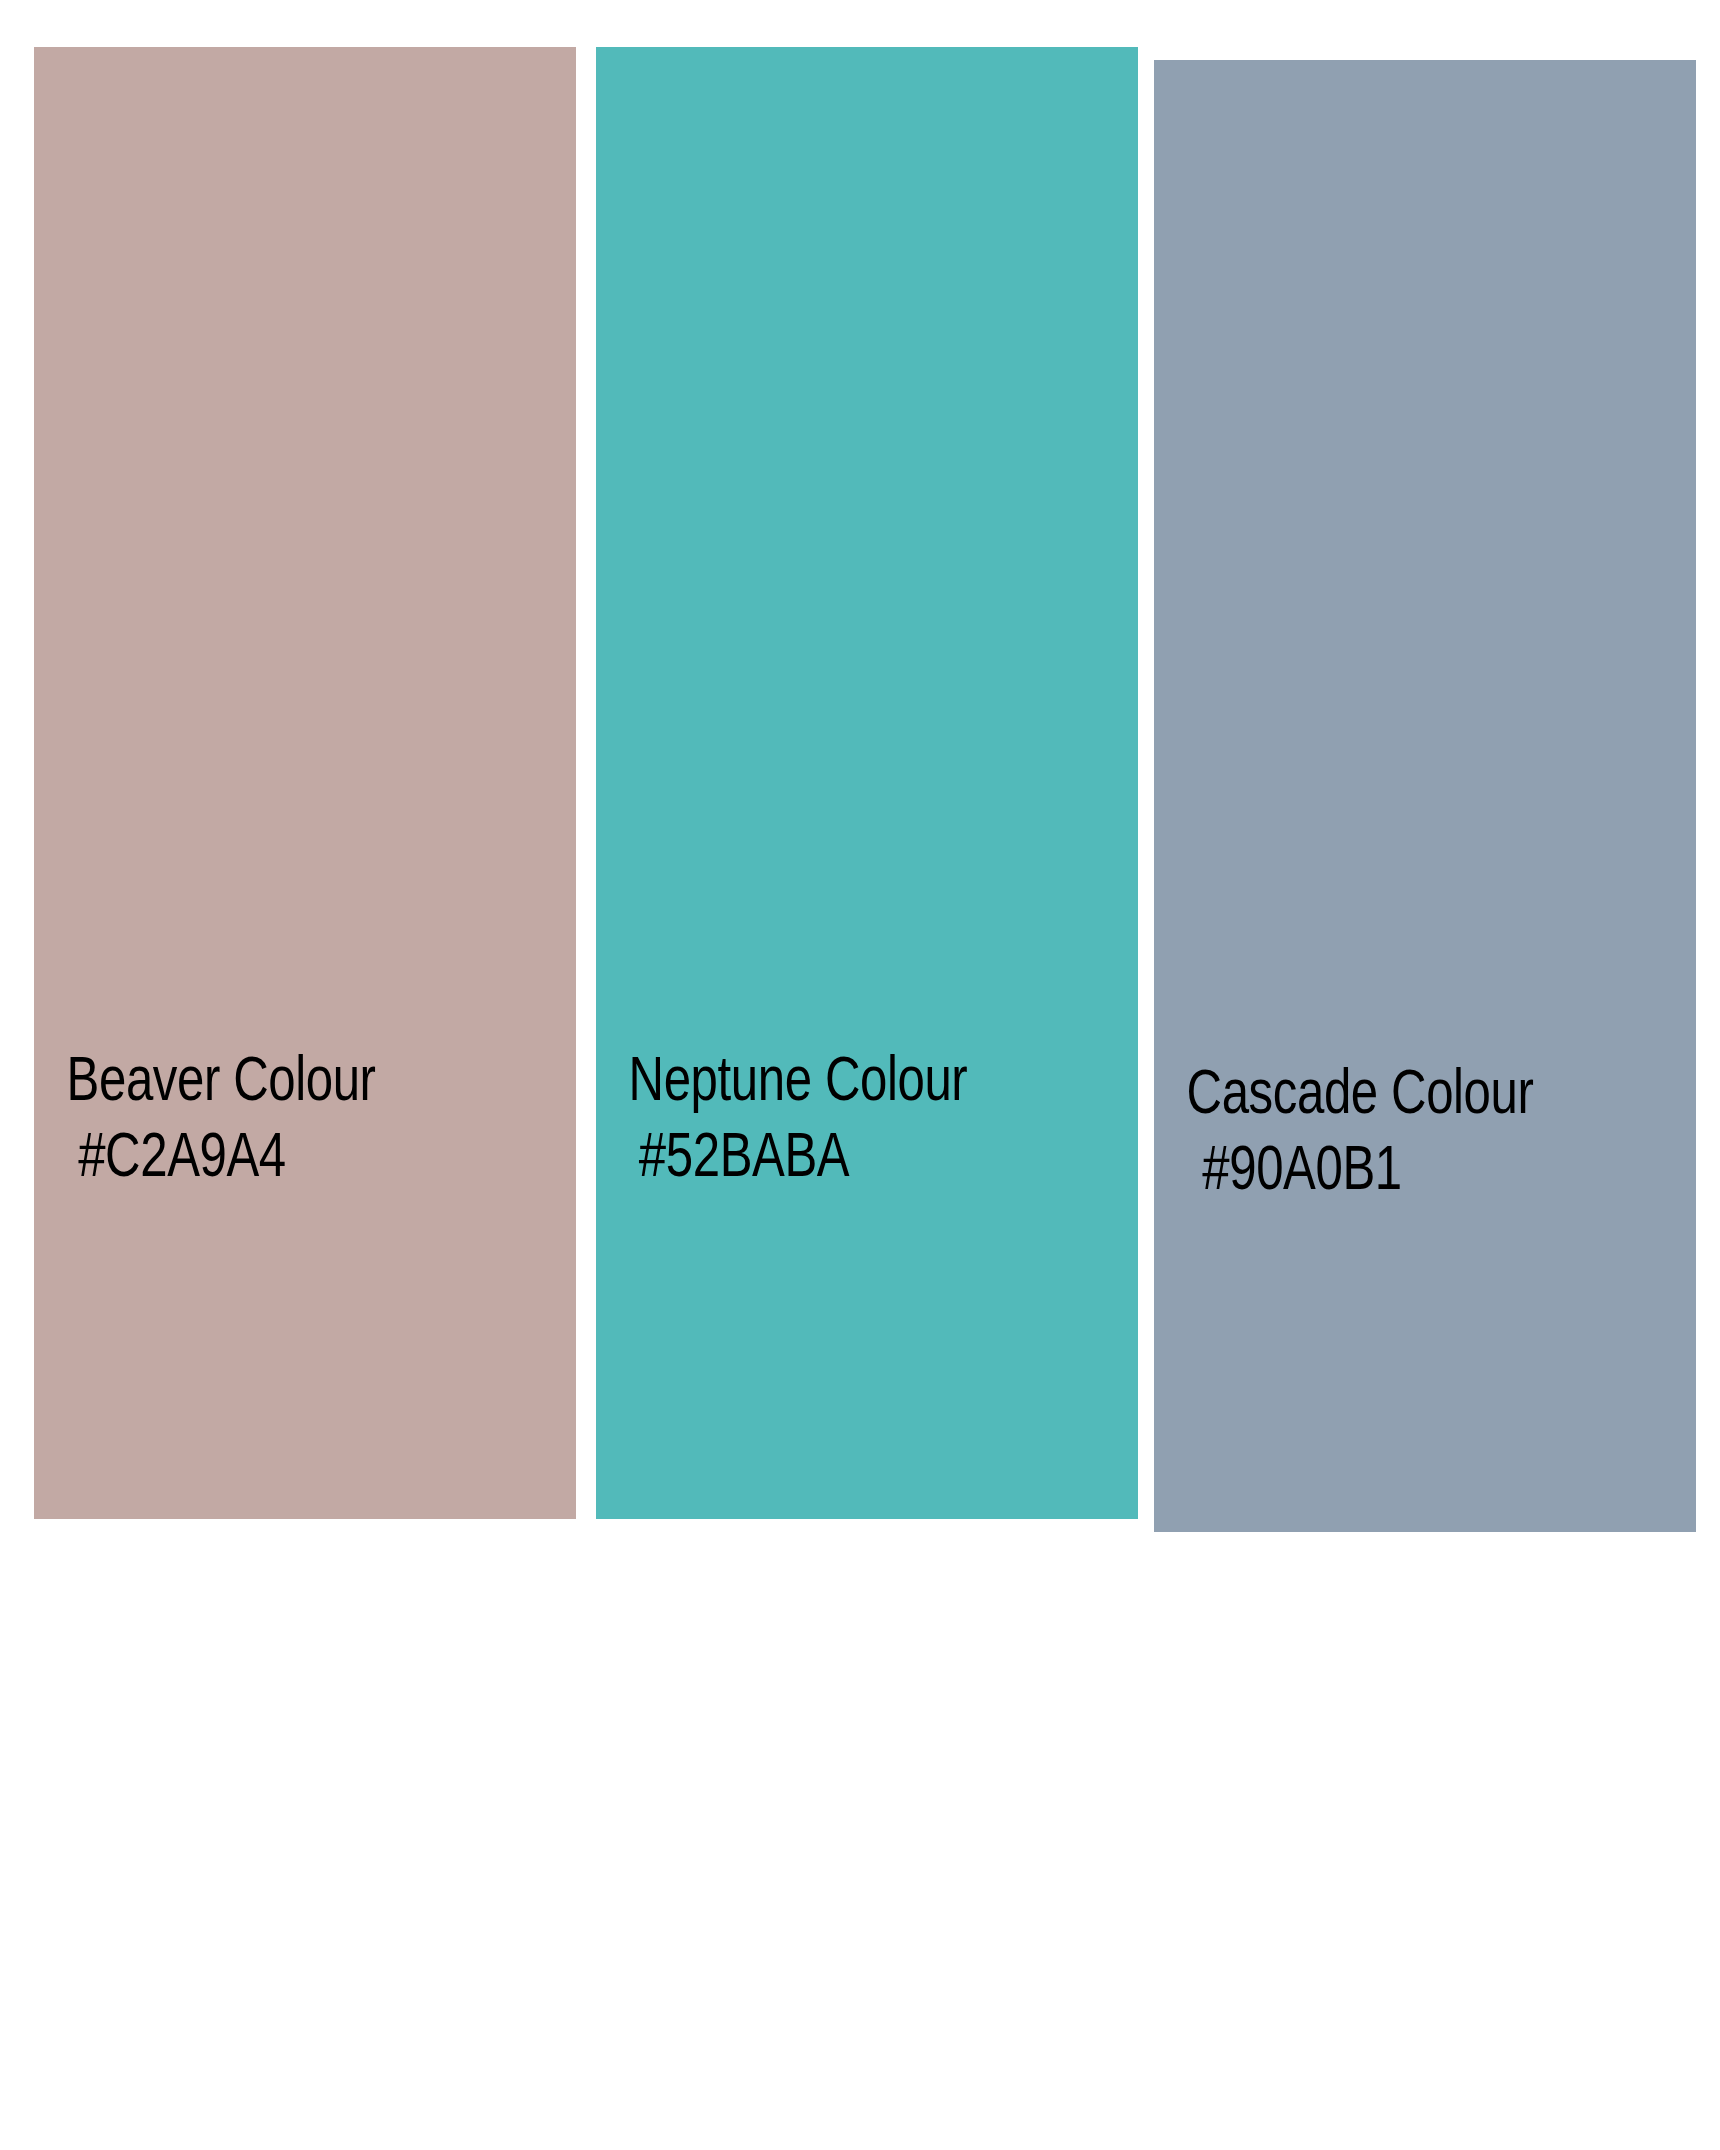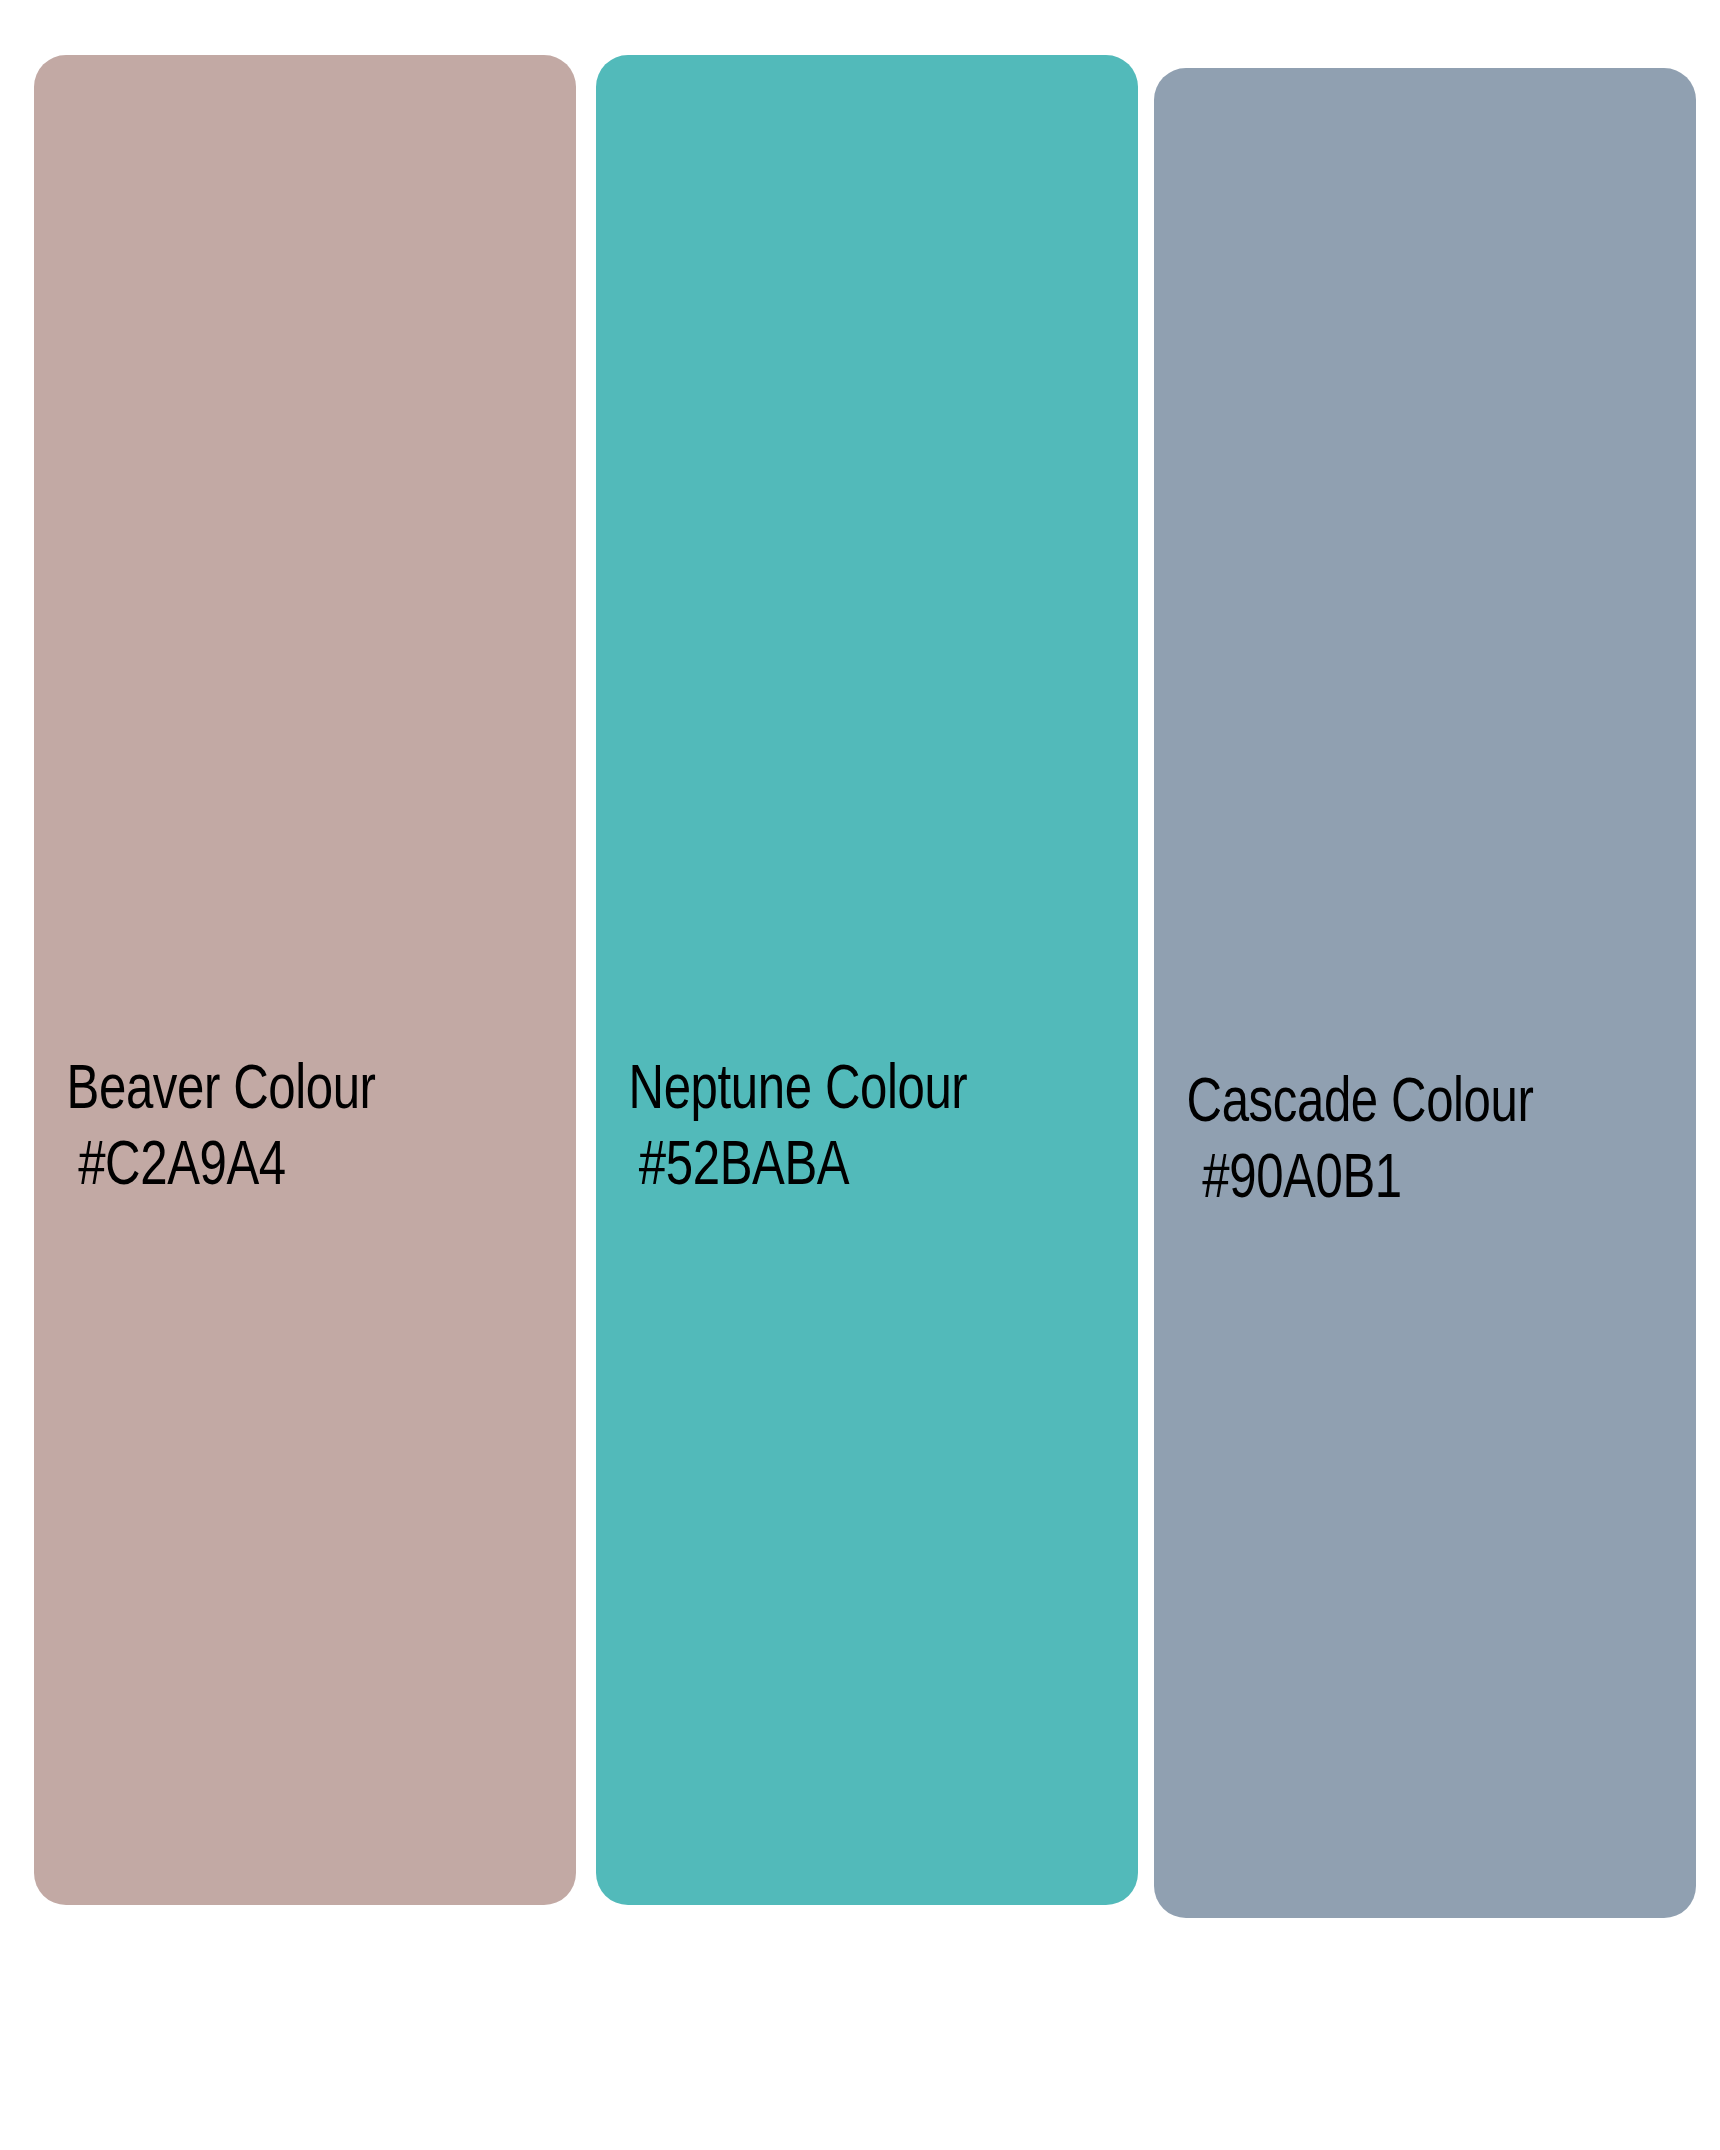--- a/index.html
+++ b/index.html
@@ -17,26 +17,25 @@
 
   #palette-sheet {
     position: relative;
     width: 1721px;
     height: 2151px;
     background: #ffffff;
   }
 
   .swatch {
     position: absolute;
-    top: 55px;
-    height: 1850px;
+    top: 47px;
+    height: 1472px;
     width: 542px;
     box-sizing: border-box;
     overflow: hidden;
-    border-radius: 32px;
   }
 
   #swatch-beaver  { left: 34px; }
   #swatch-neptune { left: 596px; }
   #swatch-cascade { left: 1154px; margin-top: 13px; }
 
   
   .swatch-caption {
     position: absolute;
     top: 993px;

